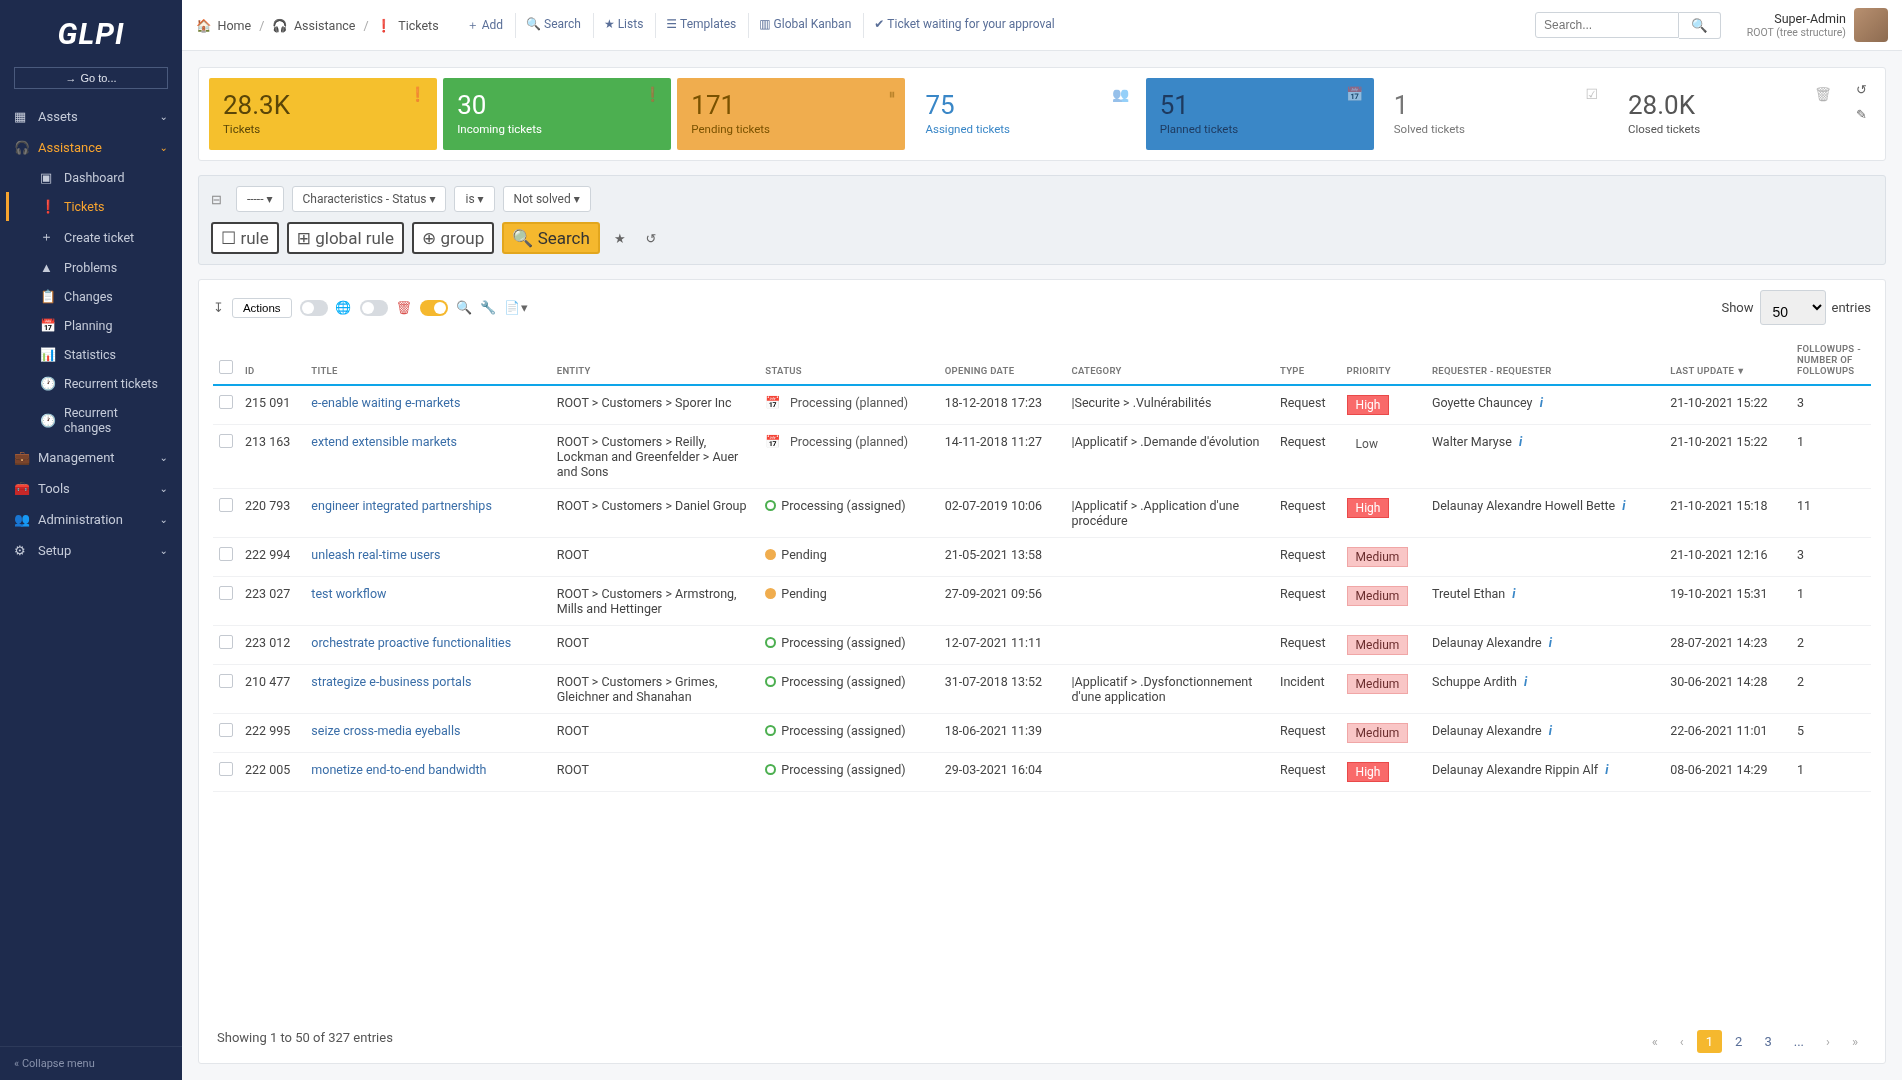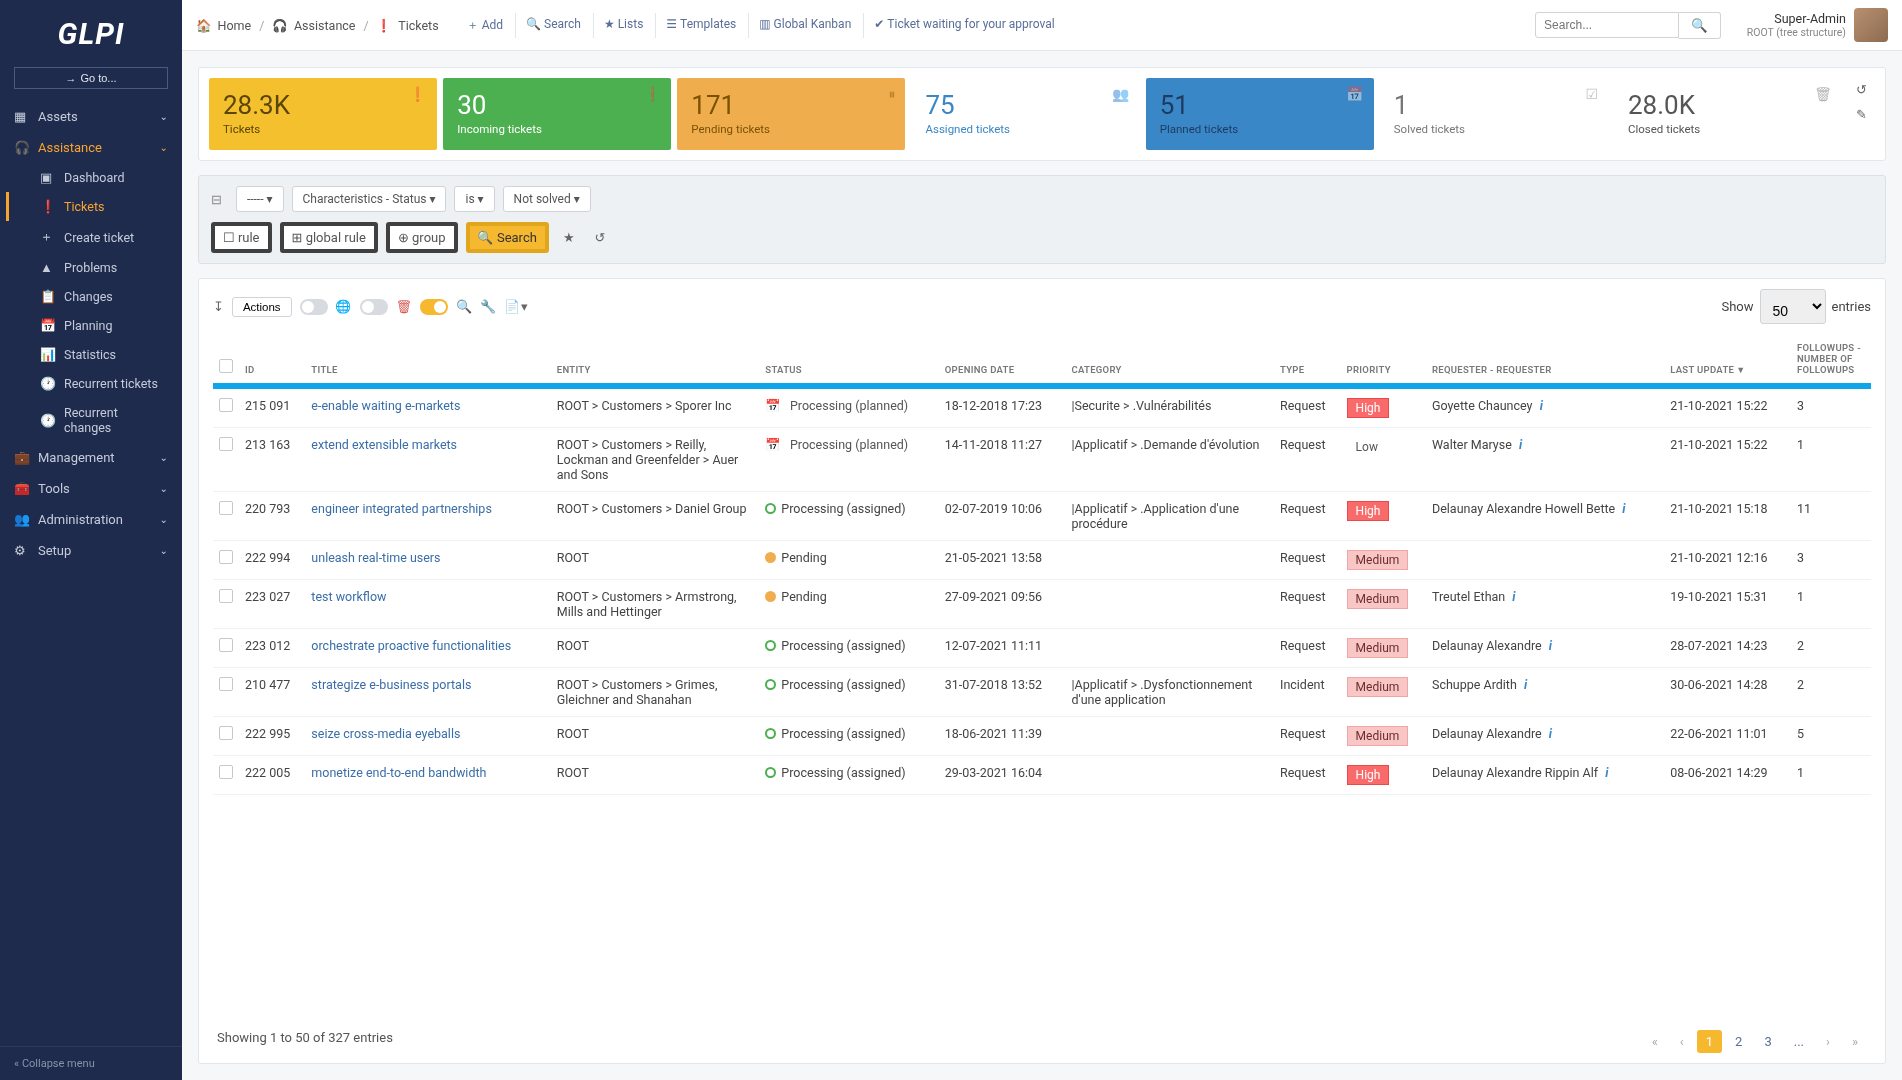--- a/index.html
+++ b/index.html
@@ -48,38 +48,38 @@
 .card-assigned { background: #fff; color: #3a87c7; }
 .card-planned { background: #3a87c7; color: #1e3a5f; }
 .card-planned .cnum, .card-planned .clbl { color: #1e3a5f; }
 .card-solved { background: #fff; color: #777; }
 .card-closed { background: #fff; color: #555; }
 .card-actions { display:flex; flex-direction:column; gap:10px; padding:4px 8px; color:#666; }
 .filters { background: #eef1f4; border: 1px solid #dbe0e6; border-radius: 3px; padding: 10px 12px; }
 .frow1 { display: flex; align-items: center; gap: 8px; margin-bottom: 10px; }
 .fbox { background: #fff; border: 1px solid #ced4da; padding: 5px 10px; border-radius: 3px; font-size: 12px; color: #555; cursor: pointer; }
 .frow2 { display: flex; align-items: center; gap: 8px; }
-.fbtn { background: #fff; border: 4px solid #404040; padding: 4px 8px; border-radius: 3px; font-size: 13px; color: #555; cursor: pointer; }
+.fbtn { background: #fff; border: 2px solid #404040; padding: 4px 8px; border-radius: 3px; font-size: 17px; color: #555; cursor: pointer; }
 .fbtn.search { background: #f5b82e; border-color: #e2a61d; color: #333; }
 .ficon { color: #666; padding: 4px 6px; cursor: pointer; }
 .collapse-ic { color:#888; margin-right:6px; cursor:pointer; }
 .list-panel { background: #fff; border: 1px solid #e3e6ea; border-radius: 3px; padding: 10px 14px 8px; display:flex; flex-direction:column; flex:1; min-height:0; }
 .list-toolbar { display: flex; align-items: center; gap: 8px; padding-bottom: 8px; }
 .actions-btn { border: 1px solid #ced4da; background: #fff; padding: 3px 10px; font-size: 11.5px; border-radius: 3px; cursor: pointer; }
 .toggle { width: 28px; height: 16px; border-radius: 8px; display: inline-block; position: relative; }
 .toggle.off { background: #d7dbe0; }
 .toggle.on { background: #f5b82e; }
 .toggle::after { content: ''; width: 12px; height: 12px; background: #fff; border-radius: 50%; position: absolute; top: 2px; }
 .toggle.off::after { left: 2px; }
 .toggle.on::after { right: 2px; }
 .tb-icon { color: #666; cursor: pointer; font-size: 13px; }
 .show-entries { margin-left: auto; display: flex; align-items: center; gap: 6px; font-size: 13px; color: #444; }
 .show-entries select { padding: 12px 20px 3px 8px; border: 1px solid #ced4da; border-radius: 3px; font-size: 14px; }
 table { width: 100%; border-collapse: collapse; font-size: 12.5px; }
-thead th { text-align: left; font-size: 9.5px; font-weight: 600; color: #787878; text-transform: uppercase; padding: 10px 6px 8px; border-bottom: 6px solid #0ea5e9; letter-spacing: .3px; vertical-align: bottom;}
+thead th { text-align: left; font-size: 9.5px; font-weight: 600; color: #787878; text-transform: uppercase; padding: 10px 6px 8px; border-bottom: 2px solid #0ea5e9; letter-spacing: .3px; vertical-align: bottom;}
 tbody td { padding: 9px 6px; border-bottom: 1px solid #f0f1f3; vertical-align: top; color: #444; }
 tbody td.title a { color: #3a6ea8; text-decoration: none; }
 .chk { width: 14px; height: 14px; border: 1px solid #c4c9d0; border-radius: 2px; display: inline-block; }
 .status { display: flex; align-items: center; gap: 5px; }
 .st-dot { width: 11px; height: 11px; border-radius: 50%; display: inline-block; border: 2px solid; }
 .st-planned { color: #555; }
 .st-planned .st-ic { color: #3a6ea8; margin-right:4px; }
 .st-assigned .st-dot { border-color: #4caf50; background: transparent; }
 .st-pending .st-dot { border-color: #f0ad4e; background: #f0ad4e; }
 .prio { display: inline-block; padding: 2px 8px; border: 1px solid; font-size: 12px; }

